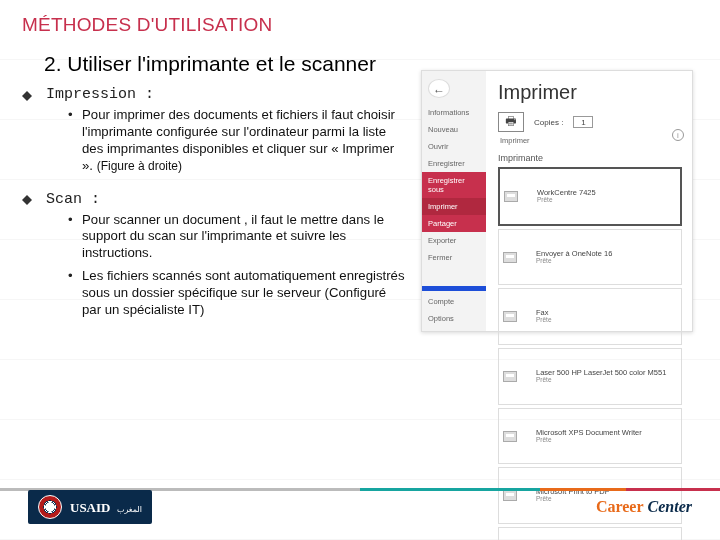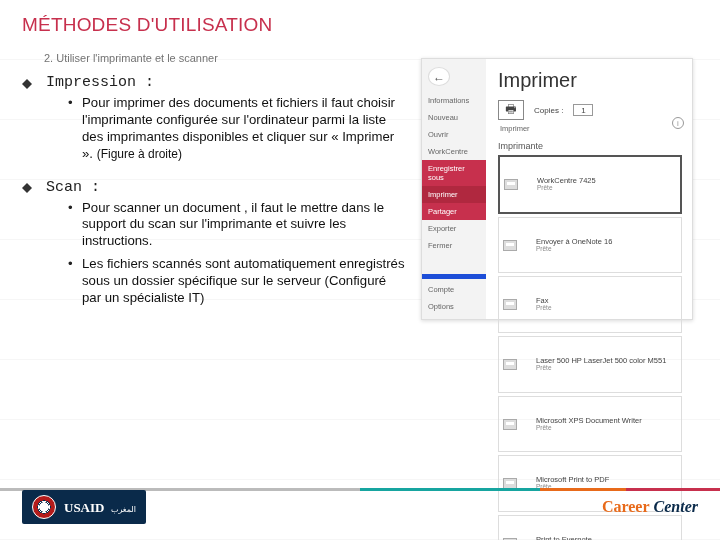--- a/index.html
+++ b/index.html
@@ -24,22 +24,22 @@
   }
   .slide { position: relative; padding: 14px 22px 0 22px; height: 100%; }
   .title {
     font-size: 19px;
     font-weight: 400;
     color: #c7304d;
     letter-spacing: 0.2px;
     margin-bottom: 16px;
   }
   .subtitle {
-    font-size: 11px;
-    color: #737373;
+    font-size: 21px;
+    color: #000000;
     margin-left: 22px;
     margin-bottom: 6px;
   }
   .section-head {
     font-size: 15px;
     color: #222;
     margin-top: 4px;
     margin-bottom: 4px;
     display: flex;
     align-items: center;
@@ -156,21 +156,21 @@
     content:""; position:absolute; left:2px; right:2px; top:2px; height:3px;
     background:#fff;
   }
   .pinfo { display:flex; flex-direction:column; line-height:1.05;}
   .pstat { color:#888; font-size:6.5px;}
 
   
   .footer {
     position: absolute;
     left: 0; right: 0; bottom: 16px;
-    padding: 0 22px;
+    padding: 0 28px;
     display: flex;
     align-items: center;
     justify-content: space-between;
   }
   .usaid-badge {
     display:flex; align-items:center; gap:8px;
     background:#0a2a4a; color:#fff;
     padding:5px 10px; border-radius:2px;
   }
   .seal {
@@ -230,21 +230,21 @@
 
     <div class="rightcol">
       <div class="dialog">
         <div class="dlg-side">
           <div class="dlg-back">
               <span>←</span>
             </div>
           <div class="dlg-item">Informations</div>
           <div class="dlg-item">Nouveau</div>
           <div class="dlg-item">Ouvrir</div>
-          <div class="dlg-item">WorkCentre</div>
+          <div class="dlg-item">Enregistrer</div>
           <div class="dlg-item red">Enregistrer sous</div>
           <div class="dlg-item darkred">Imprimer</div>
           <div class="dlg-item red">Partager</div>
           <div class="dlg-item">Exporter</div>
           <div class="dlg-item">Fermer</div>
           <div class="dlg-item sep">Compte</div>
           <div class="dlg-item">Options</div>
         </div>
         <div class="dlg-main info-ico-wrap">
           <div class="dlg-title">Imprimer</div>

